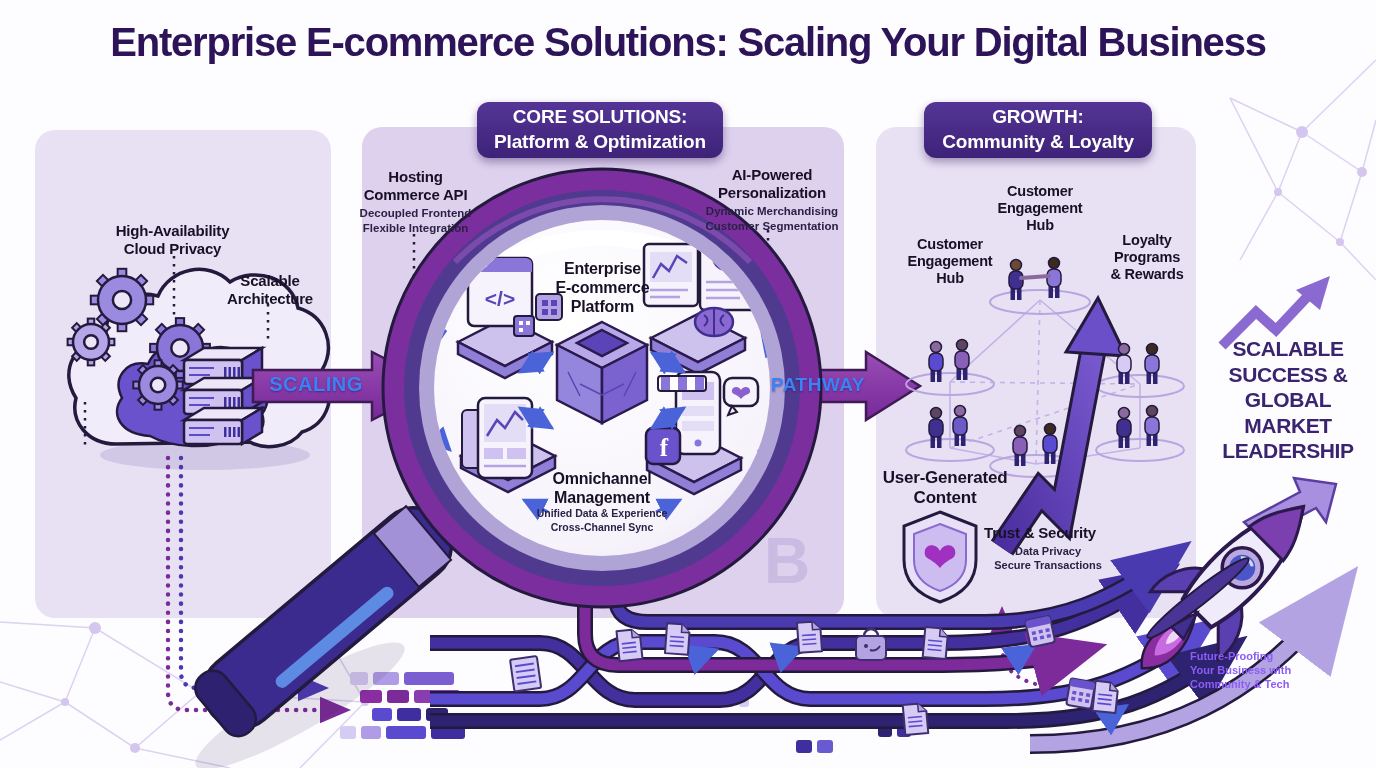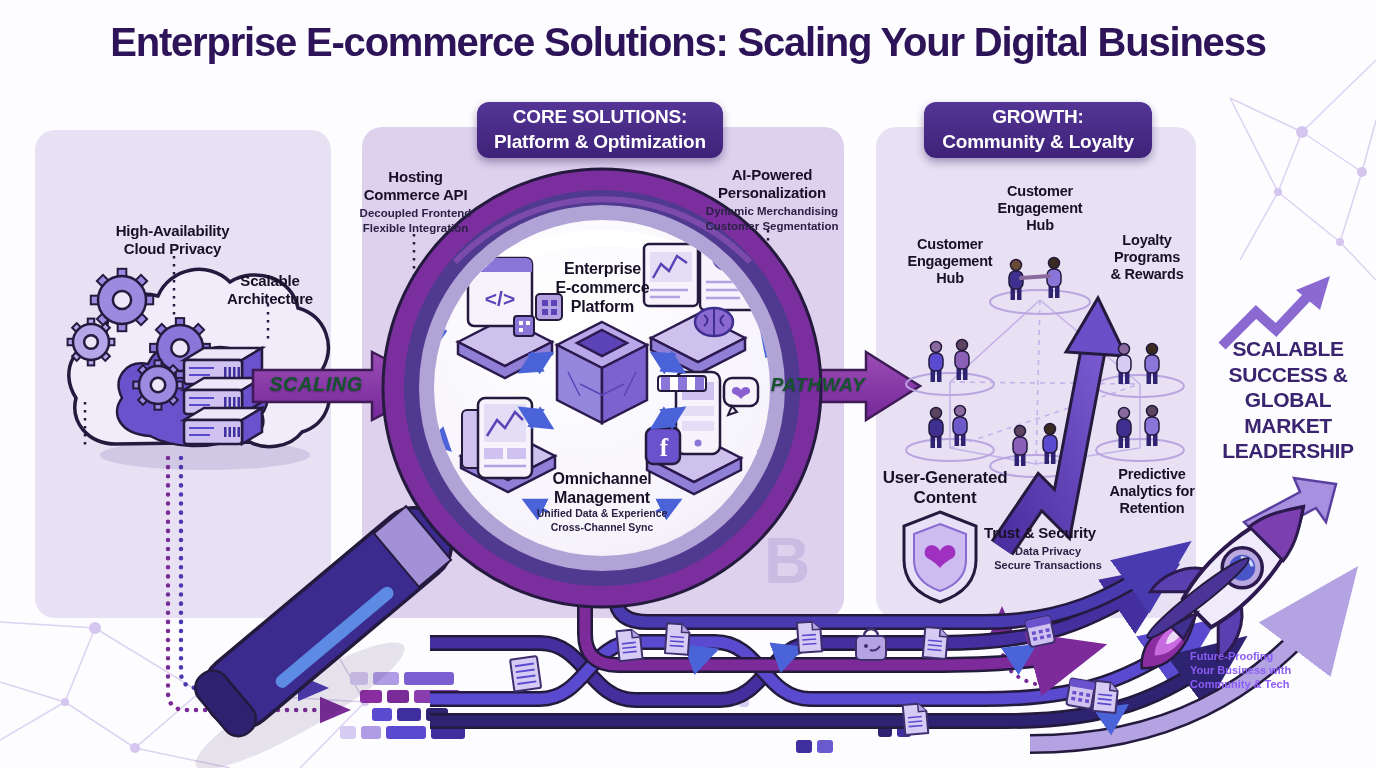--- a/index.html
+++ b/index.html
@@ -12,22 +12,22 @@
     font-family:"Liberation Sans",sans-serif;}
   #art{position:absolute;left:0;top:0;z-index:3;}
   .hdr{position:absolute;z-index:4;background:linear-gradient(180deg,#543596,#3e2278);
     border-radius:12px;color:#fff;font-weight:700;text-align:center;white-space:pre-line;
     display:flex;align-items:center;justify-content:center;font-size:19px;line-height:1.3;
     box-shadow:0 4px 9px rgba(50,25,90,.4);letter-spacing:-.2px;}
   .lbl{position:absolute;z-index:4;text-align:center;white-space:pre-line;color:#181026;
     font-weight:700;font-size:15px;line-height:1.18;letter-spacing:-.2px;}
   .sub{position:absolute;z-index:4;text-align:center;white-space:pre-line;color:#2b2145;
     font-weight:600;font-size:11.5px;line-height:1.3;}
-  .atxt{position:absolute;z-index:4;color:#14532d;font-weight:700;font-size:20px;text-align:center;
-    letter-spacing:.5px;text-shadow:0 1px 2px rgba(40,10,60,.45);font-style:italic;}
+  .atxt{position:absolute;z-index:4;color:#3b82f6;font-weight:700;font-size:20px;text-align:center;
+    letter-spacing:.5px;text-shadow:0 1px 2px rgba(40,10,60,.45);}
   #title{position:absolute;z-index:4;top:20px;left:0;width:100%;text-align:center;
     font-size:40px;font-weight:800;color:#2d1358;letter-spacing:-1.2px;}
   #success{position:absolute;z-index:4;left:1200px;top:336px;width:176px;text-align:center;
     white-space:pre-line;font-size:21px;font-weight:800;color:#3a2470;line-height:1.22;letter-spacing:-.4px;}
   #future{position:absolute;z-index:4;left:1190px;top:650px;width:168px;text-align:left;
     white-space:pre-line;font-size:11px;font-weight:700;color:#8b5cf6;line-height:1.25;}
   .big{font-size:16px;}
 </style>
 </head>
 <body>
@@ -608,23 +608,20 @@
 Engagement
 Hub</div>
   <div class="lbl" style="left:895px;top:236px;width:110px;font-size:14.5px;">Customer
 Engagement
 Hub</div>
   <div class="lbl" style="left:1092px;top:232px;width:110px;font-size:14.5px;">Loyalty
 Programs
 &amp; Rewards</div>
   <div class="lbl" style="left:880px;top:468px;width:130px;font-size:17px;">User-Generated
 Content</div>
-  <div class="lbl" style="left:1092px;top:466px;width:120px;font-size:14.5px;">Predictive
-Analytics for
-Retention</div>
   <div class="lbl" style="left:980px;top:524px;width:120px;">Trust &amp; Security</div>
   <div class="sub" style="left:980px;top:544px;width:120px;font-size:11px;margin-left:8px;">Data Privacy
 Secure Transactions</div>
 
   <div class="atxt" style="left:262px;top:373px;width:108px;">SCALING</div>
   <div class="atxt" style="left:768px;top:374px;width:100px;font-size:19px;">PATHWAY</div>
 
   <div id="success">SCALABLE
 SUCCESS &amp;
 GLOBAL MARKET

